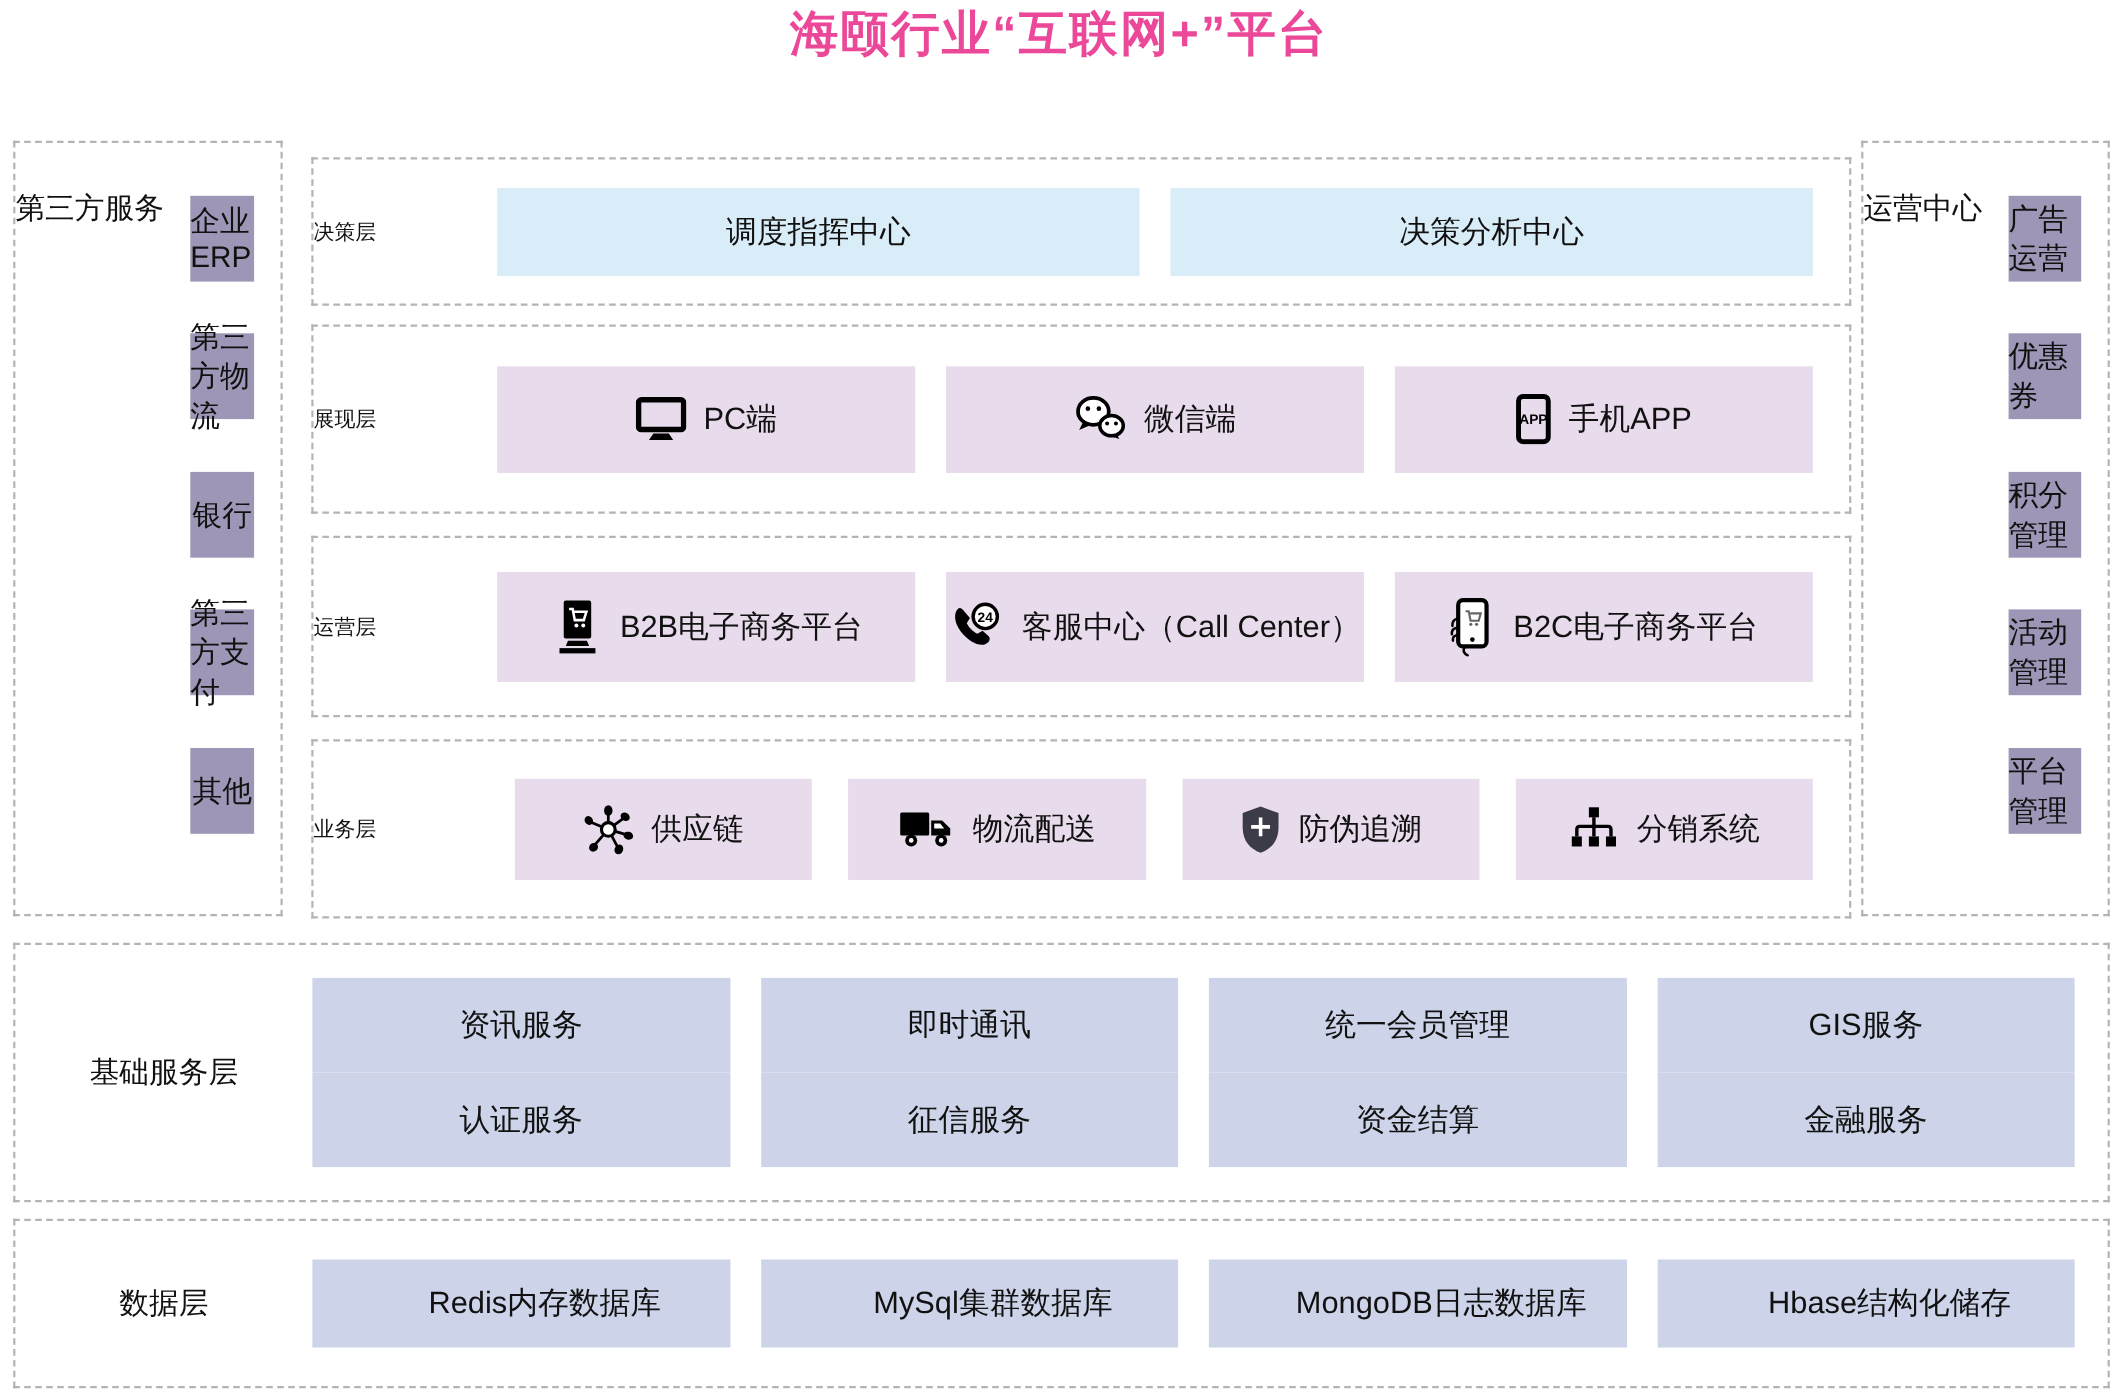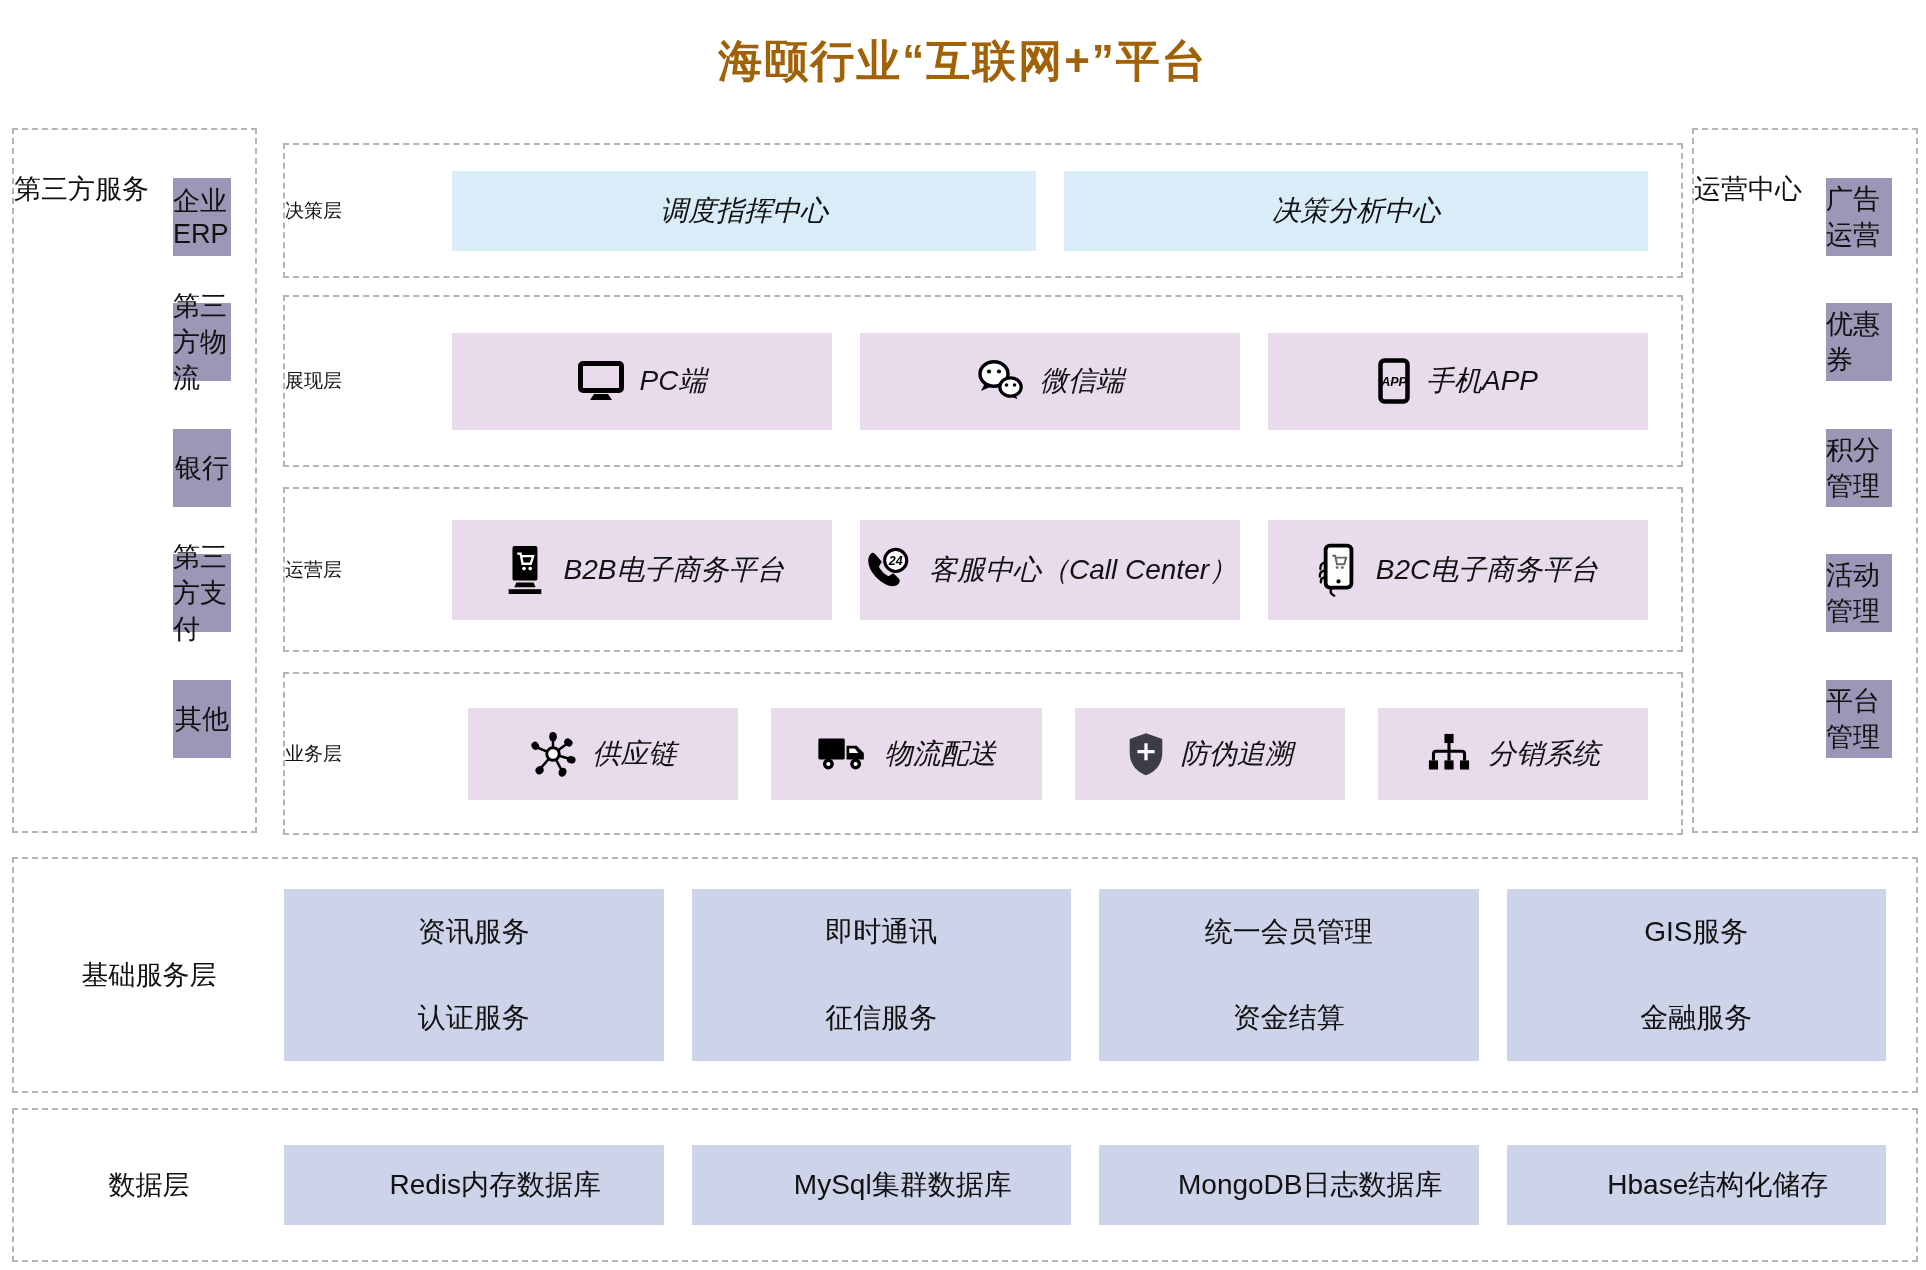--- a/index.html
+++ b/index.html
@@ -5,22 +5,22 @@
   * { margin:0; padding:0; box-sizing:border-box; }
   html,body { background:#fff; }
   body {
     width:1926px; height:1270px;
     font-family:"Liberation Sans","DejaVu Sans",sans-serif;
     color:#111;
   }
   .canvas { position:relative; width:1926px; height:1270px; overflow:hidden; }
 
   .title {
-    position:absolute; top:32px; left:0; width:100%;
-    text-align:center; font-size:44px; font-weight:700; letter-spacing:2px; color:#a16207;
+    position:absolute; top:1px; left:0; width:100%;
+    text-align:center; font-size:44px; font-weight:700; letter-spacing:2px; color:#ec4899;
   }
 
   .dashed { border:2px dashed #b4b4b4; }
 
   
   .side-panel { position:absolute; top:128px; height:705px; display:flex; flex-direction:row; }
   .side-panel.left  { left:12px;   width:245px; }
   .side-panel.right { left:1692px; width:226px; }
   .side-title { height:118px; display:flex; align-items:center; justify-content:center; font-size:27px; }
   .side-items { flex:1; display:flex; flex-direction:column; justify-content:space-evenly; padding:0 24px 26px; }
@@ -32,21 +32,21 @@
   
   .layer-row { position:absolute; left:283px; width:1400px; display:flex; align-items:center; }
   #row-decision     { top:143px; height:135px; }
   #row-presentation { top:295px; height:172px; }
   #row-operation    { top:487px; height:165px; }
   #row-business     { top:672px; height:163px; }
   .layer-label { width:167px; flex:none; text-align:left; font-size:19px; }
   .row-boxes { flex:1; display:flex; gap:28px; padding-right:33px; }
   #row-business .row-boxes { gap:33px;padding-left:16px; }
   .row-box {
-    flex:1; display:flex; align-items:center; justify-content:center; gap:16px; font-size:28px;font-style:italic;
+    flex:1; display:flex; align-items:center; justify-content:center; gap:16px; font-size:28px;
   }
   .decision-box { background:#d9edf8; height:80px; }
   .pres-box     { background:#e7dbec; height:97px; }
   .oper-box     { background:#e7dbec; height:100px; }
   .biz-box      { background:#e7dbec; height:92px; }
   .icon { display:flex; align-items:center; flex:none; }
   .icon svg { display:block; }
 
   
   .bottom-section { position:absolute; left:12px; width:1906px; display:flex; }

